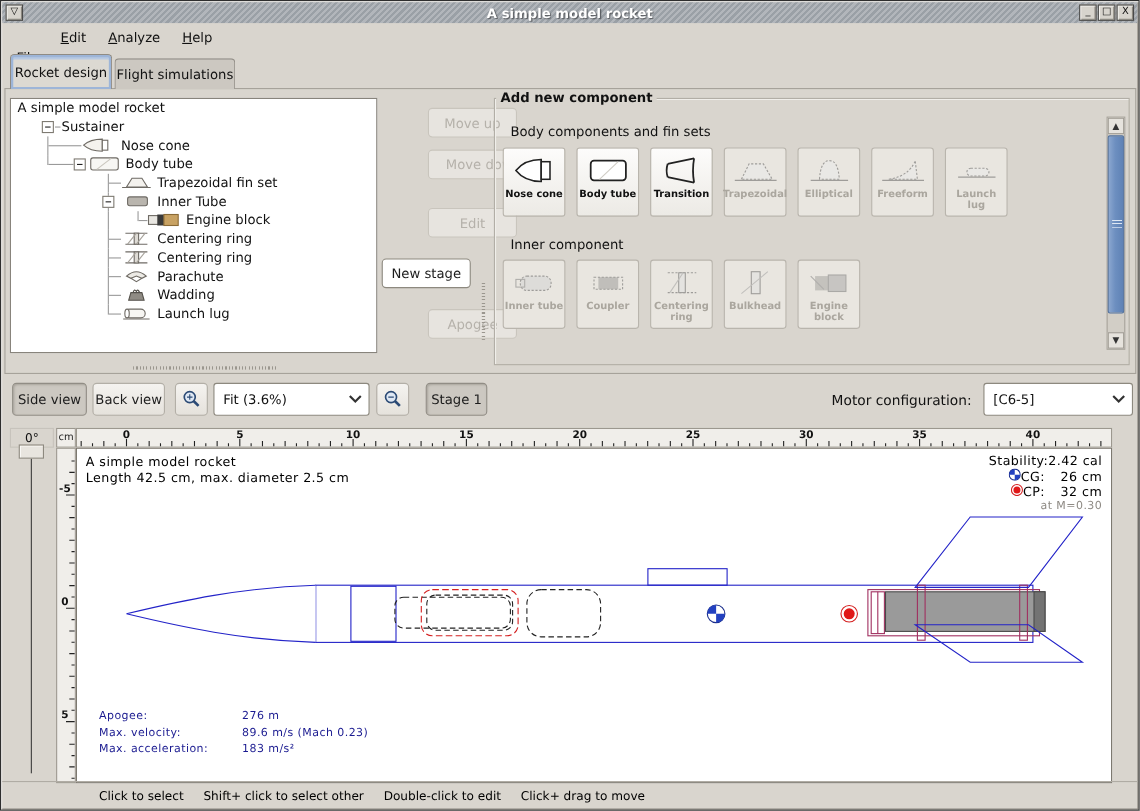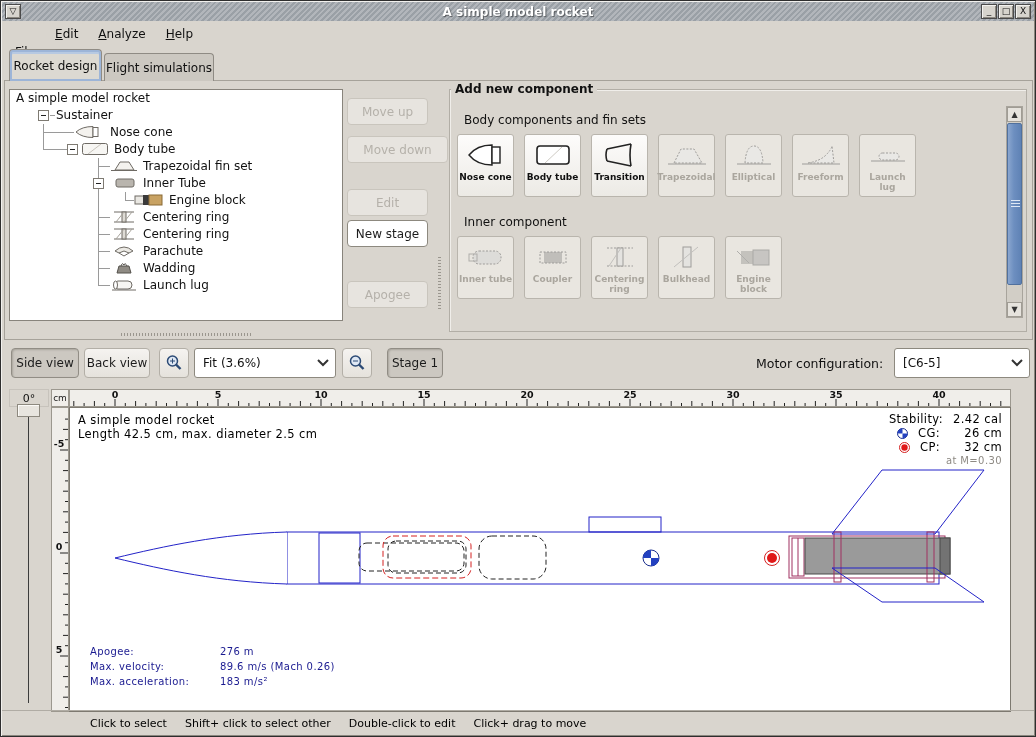--- a/index.html
+++ b/index.html
@@ -47,21 +47,21 @@
   .vf{top:0;bottom:0;width:0;border-left:1px solid #9a9a9a;}
   .vt{top:0;height:9px;width:0;border-left:1px solid #9a9a9a;}
   .hz{top:8px;height:0;border-top:1px solid #9a9a9a;}
   .expander{position:absolute;top:3px;width:11px;height:11px;border:1px solid #7e7a72;background:#fff;}
   .expander::before{content:"";position:absolute;left:2px;right:2px;top:4px;border-top:1px solid #222;}
   .ticon{position:absolute;top:1px;}
   
   .btn{position:absolute;border:1px solid #b3afa7;border-radius:4px;font-size:12px;
     background:linear-gradient(#f5f3f0,#e5e2dc);color:#1c1c1c;
     display:flex;align-items:center;justify-content:center;}
-  .btn.disabled{color:#b5b1aa;background:#e7e4df;border-color:#c9c5bd;}
+  .btn.disabled{color:#b5b1aa;background:#e7e4df;border-color:#c9c5bd;margin-left:42px;}
   .btn.enabled-white{background:#fff;border-color:#8d897f;}
   .btn.pressed{background:#ccc8c1;border-color:#918d85;box-shadow:inset 1px 1px 2px #a8a49c;}
   .vdots{position:absolute;left:437px;top:256px;height:52px;width:3px;
     background-image:repeating-linear-gradient(#9a968e 0 1px,transparent 1px 3px);}
   .hdots{position:absolute;left:120px;top:332px;width:130px;height:3px;
     background-image:repeating-linear-gradient(90deg,#9a968e 0 1px,transparent 1px 3px);}
   
   .groupbox{position:absolute;left:448px;top:88px;width:578px;height:243px;
     border:1px solid #b2aea6;box-shadow:inset 1px 1px 0 #f0eeea;}
   .group-title{position:absolute;left:450px;top:81px;background:var(--win-bg,#d9d5ce);
@@ -95,21 +95,21 @@
   .slider-track{position:absolute;left:27px;top:404px;width:0;height:298px;border-left:1px solid #3c3c3c;}
   .slider-handle{position:absolute;left:16px;top:403px;width:23px;height:13px;background:#e8e5df;
     border:1px solid #8d897f;box-shadow:inset 1px 1px 0 #fbfaf8;}
   .ruler{position:absolute;background:#f0eeea;border:1px solid #9c988f;}
   .ruler-corner{position:absolute;left:50px;top:388px;width:18px;height:18px;background:#f0eeea;
     border:1px solid #9c988f;font-size:9px;color:#222;display:flex;align-items:center;justify-content:center;}
   .canvas{position:absolute;left:68px;top:406px;width:942px;height:305px;background:#fff;border:1px solid #7d7970;}
   .info-block{position:absolute;left:8px;top:5px;font-size:11.5px;line-height:14px;color:#000;letter-spacing:.4px;}
   .stab-block{position:absolute;right:8px;top:4px;font-size:11.5px;line-height:14px;color:#000;
     letter-spacing:.4px;text-align:right;}
-  .stab-row{display:flex;justify-content:flex-end;align-items:center;gap:10px;}
+  .stab-row{display:flex;justify-content:flex-end;align-items:flex-start;gap:0;}
   .stab-val{display:inline-block;width:52px;text-align:right;}
   .mach-note{color:#8e8a84;font-size:10px;}
   .flight-block{position:absolute;left:20px;bottom:22px;font-size:10px;line-height:15px;
     color:var(--flight,#1a1a90);letter-spacing:.4px;}
   .flight-row{display:flex;}
   .flight-row .fl{width:130px;}
   .rocket-svg{position:absolute;left:0;top:0;}
   
   .statusbar{position:absolute;left:1px;right:1px;bottom:1px;height:25px;border-top:1px solid #b0aca4;
     display:flex;align-items:center;gap:18px;padding-left:88px;font-size:11px;color:#000;}
@@ -254,21 +254,21 @@
         <ellipse cx="5.5" cy="7" rx="2" ry="4" fill="#fff" stroke="#6e6a64"></ellipse>
         <line x1="2" y1="12" x2="26" y2="12" stroke="#6e6a64"></line>
       </svg>
       <span class="lbl" style="left:133px">Launch lug</span>
     </div>
   </div>
 
   <div class="btn disabled" style="left:346px;top:97px;width:81px;height:27px">Move up</div>
   <div class="btn disabled" style="left:346px;top:135px;width:101px;height:27px">Move down</div>
   <div class="btn disabled" style="left:346px;top:188px;width:81px;height:27px">Edit</div>
-  <div class="btn enabled-white" style="left:346px;top:219px;width:81px;height:27px">New stage</div>
+  <div class="btn enabled-white" style="left:346px;top:234px;width:81px;height:27px">New stage</div>
   <div class="btn disabled" style="left:346px;top:280px;width:81px;height:27px">Apogee</div>
   <div class="vdots"></div>
   <div class="hdots"></div>
 
   <div class="groupbox"></div>
   <div class="group-title">Add new component</div>
   <div class="section-label" style="left:463px;top:112px">Body components and fin sets</div>
 
   <div class="comp-btn" style="left:456px;top:133px">
     <span class="cicon">
@@ -650,21 +650,21 @@
       <div class="mach-note">at M=0.30</div>
     </div>
 
     <div class="flight-block">
       <div class="flight-row">
           <span class="fl">Apogee:</span>
           <span>276 m</span>
         </div>
       <div class="flight-row">
           <span class="fl">Max. velocity:</span>
-          <span>89.6 m/s  (Mach 0.26)</span>
+          <span>89.6 m/s  (Mach 0.23)</span>
         </div>
       <div class="flight-row">
           <span class="fl">Max. acceleration:</span>
           <span>183 m/s²</span>
         </div>
     </div>
   </div>
 
   <div class="statusbar">
     <span>Click to select</span>

